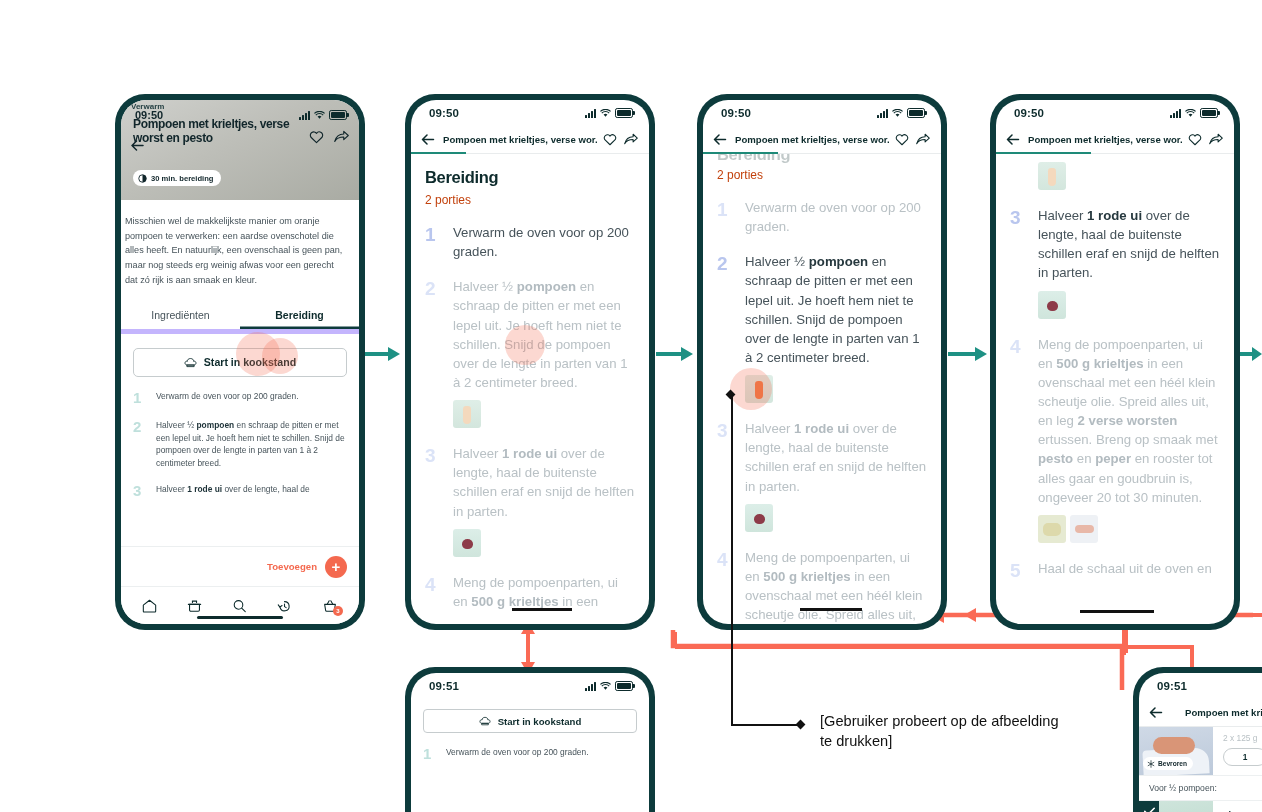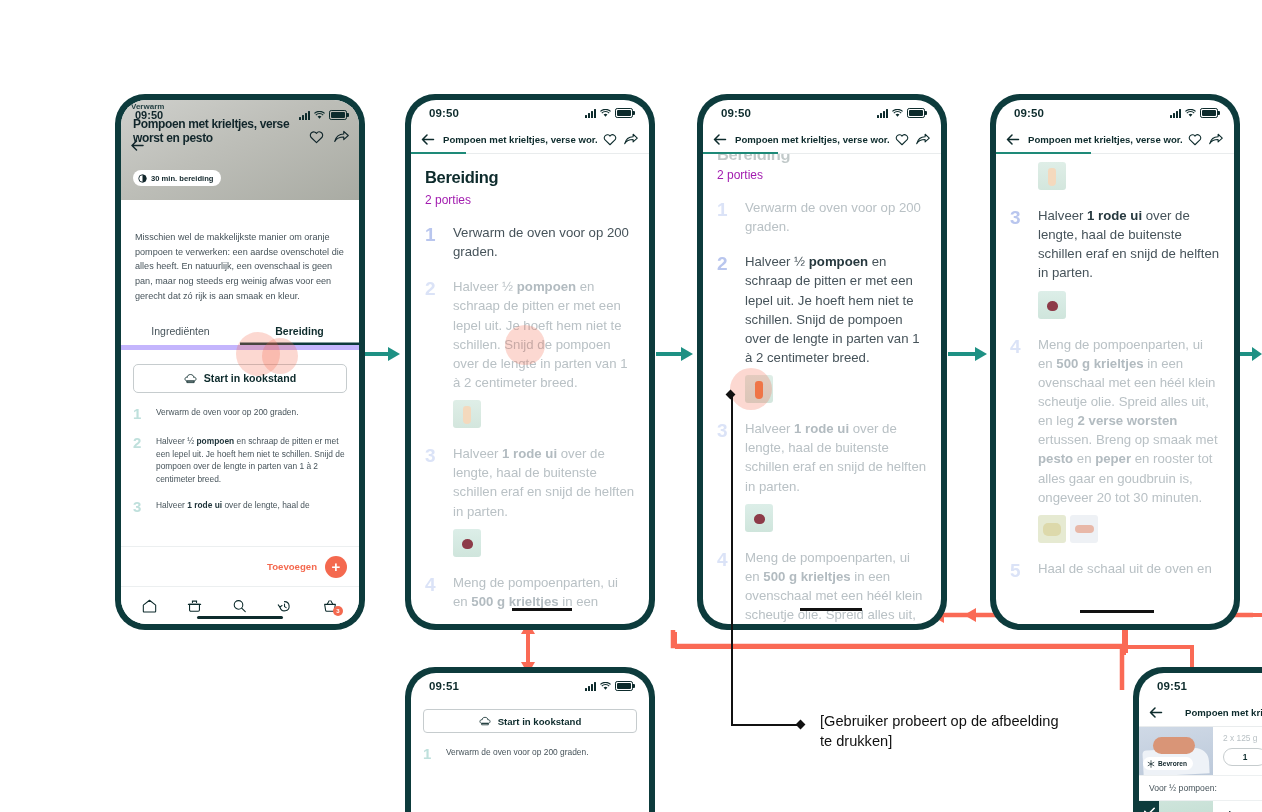--- a/index.html
+++ b/index.html
@@ -60,21 +60,21 @@
   }
   .navbar .nav-ico{width:15px;flex:0 0 15px;}
   .navbar .nav-ico svg,.navbar .back svg{display:block;}
   .scroll-ind{
     position:absolute;left:0;bottom:-1px;height:2.5px;background:#1e8a78;
   }
 
   
   .content{position:relative;overflow:hidden;}
   .sec-title{font-size:16.5px;font-weight:bold;letter-spacing:-.3px;color:#0d2b2c;}
-  .porties{font-size:12px;color:#a21caf;margin-top:6px;}
+  .porties{font-size:12px;color:#c2410c;margin-top:6px;}
   .step{display:flex;gap:10px;margin-top:16px;}
   .step .num{
     font-size:19px;font-weight:bold;color:#b9c6ee;flex:0 0 18px;line-height:1;
     padding-top:2px;
   }
   .step .txt{font-size:13.2px;line-height:1.45;color:#46535a;}
   .step.dim .txt{color:#b9c1c5;}
   .step.dim .num{color:#dbe3f7;}
   .step .txt b{font-weight:bold;color:#26383e}
   .step.dim .txt b{color:#b2bbc0}
@@ -106,21 +106,21 @@
     position:absolute;left:12px;top:17px;right:58px;
     font-size:12px;font-weight:bold;line-height:1.17;color:#11262b;letter-spacing:-.35px;
   }
   .hero-acts{position:absolute;right:10px;top:30px;display:flex;gap:10px;}
   .hero-back{position:absolute;left:10px;top:37px;}
   .badge-time{
     position:absolute;left:12px;bottom:14px;
     background:#fff;border-radius:11px;height:16px;display:flex;align-items:center;gap:4px;
     padding:0 8px 0 5px;font-size:7.6px;font-weight:bold;color:#11262b;
   }
-  .intro{font-size:9.1px;line-height:1.62;color:#46535a;padding:14px 14px 0 14px;margin-top:16px;}
+  .intro{font-size:9.1px;line-height:1.62;color:#46535a;padding:14px 14px 0 4px;}
   .tabs{display:flex;margin-top:14px;border-bottom:5px solid #c4b5fd;}
   .tab{flex:1;text-align:center;font-size:10.5px;padding:7px 0 8px;color:#46535a;}
   .tab.active{font-weight:bold;color:#0d2b2c;box-shadow:inset 0 -2.5px 0 0 #0d3b3c;}
   .cta{
     margin:14px 12px 0;height:27px;border:1px solid #c6ccce;border-radius:5px;
     display:flex;align-items:center;justify-content:center;gap:7px;
     font-size:10.6px;font-weight:bold;color:#0d2b2c;background:#fff;
   }
   .p1-steps{padding:0 12px;}
   .p1-step{display:flex;gap:9px;margin-top:13px;}

